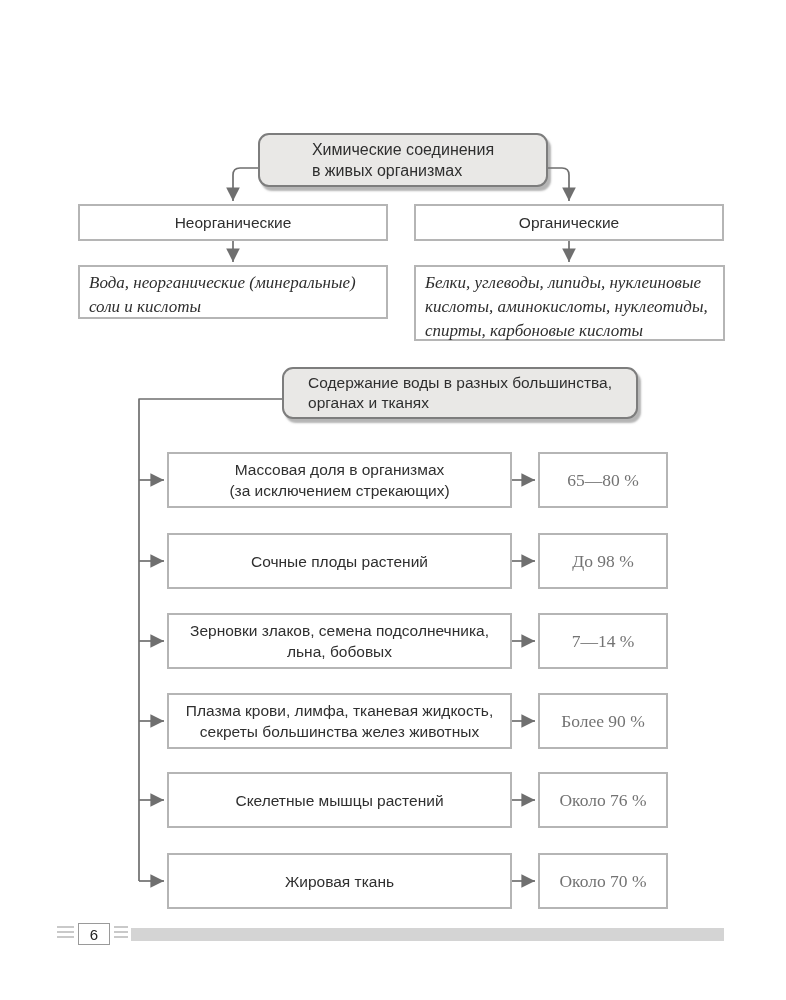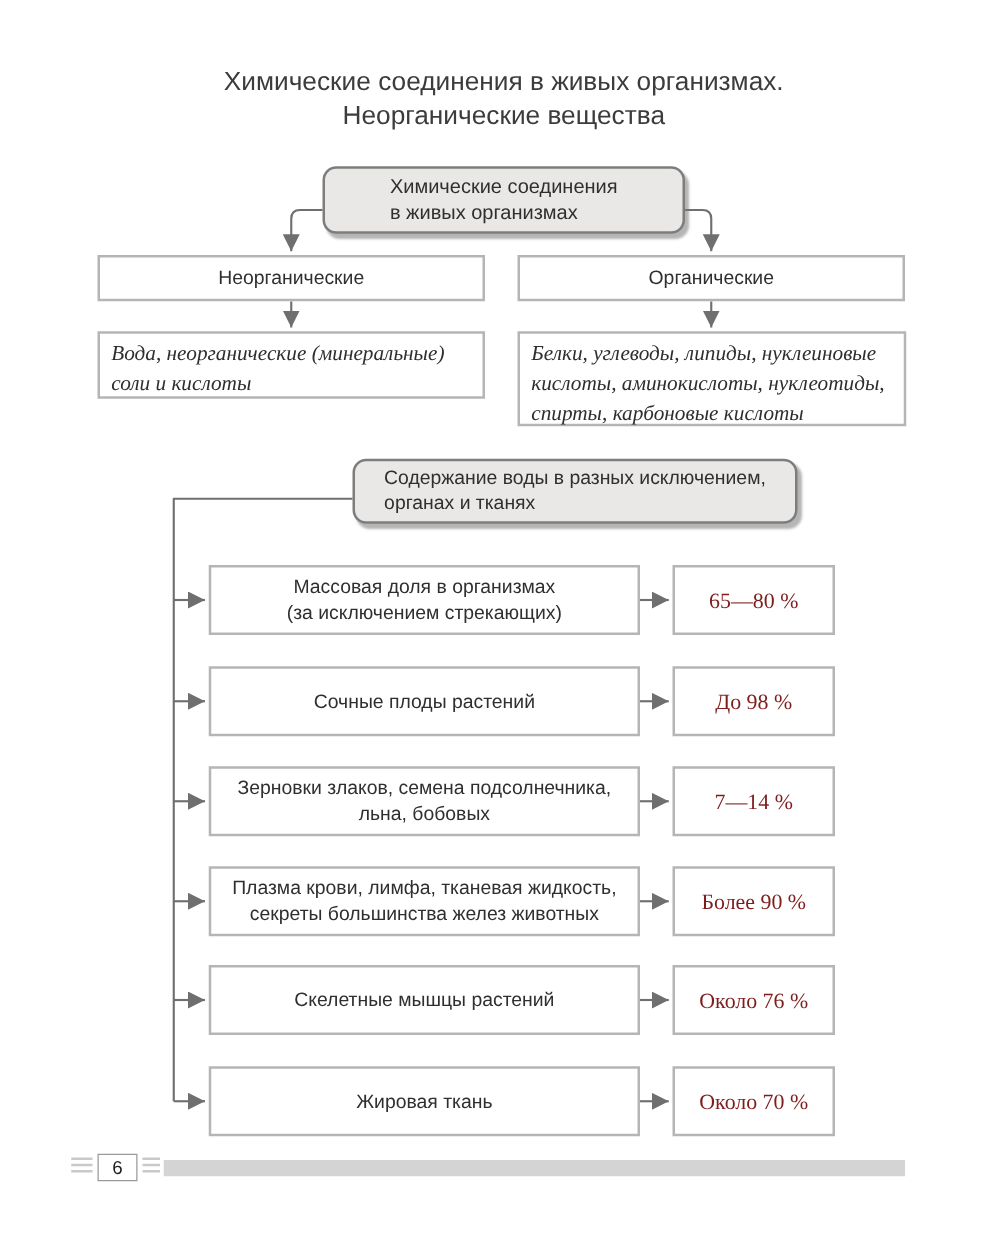--- a/index.html
+++ b/index.html
@@ -50,21 +50,21 @@
 
   
   .row-label{
     left:167px;width:345px;height:56px;
     display:flex;align-items:center;justify-content:center;
     text-align:center;font-size:15.5px;line-height:21px;color:#2f2f2f;
   }
   .row-value{
     left:538px;width:130px;height:56px;
     display:flex;align-items:center;justify-content:center;
-    font-family:"Liberation Serif",serif;font-size:17.5px;color:#7f1d1d;
+    font-family:"Liberation Serif",serif;font-size:17.5px;color:#737373;
   }
 
   
   .footer-bar{position:absolute;left:131px;top:928px;width:593px;height:13px;background:#d4d4d4;}
   .page-number-box{
     position:absolute;left:78px;top:923px;width:32px;height:22px;
     border:1.5px solid #9a9a9a;box-sizing:border-box;background:#fff;
     display:flex;align-items:center;justify-content:center;
     font-size:15px;color:#222;
   }
@@ -99,40 +99,38 @@
 
       <path d="M512,480 H535" marker-end="url(#arr)"></path>
       <path d="M512,561 H535" marker-end="url(#arr)"></path>
       <path d="M512,641 H535" marker-end="url(#arr)"></path>
       <path d="M512,721 H535" marker-end="url(#arr)"></path>
       <path d="M512,800 H535" marker-end="url(#arr)"></path>
       <path d="M512,881 H535" marker-end="url(#arr)"></path>
     </g>
   </svg>
 
-  <div class="page-title lines">Химические соединения в живых организмах.
-Неорганические вещества</div>
 
   <div class="node node-root lines">Химические соединения
 в живых организмах</div>
 
   <div class="wbox branch-label right">
     <span>Органические</span>
   </div>
   <div class="wbox branch-label left">
     <span>Неорганические</span>
   </div>
 
   <div class="wbox detail left lines">Вода, неорганические (минеральные)
 соли и кислоты</div>
   <div class="wbox detail right lines">Белки, углеводы, липиды, нуклеиновые
 кислоты, аминокислоты, нуклеотиды,
 спирты, карбоновые кислоты</div>
 
-  <div class="node node-water lines">Содержание воды в разных исключением,
+  <div class="node node-water lines">Содержание воды в разных большинства,
 органах и тканях</div>
 
   <div class="wbox row-label lines" style="top:452px">Массовая доля в организмах
 (за исключением стрекающих)</div>
   <div class="wbox row-value" style="top:452px">65—80 %</div>
 
   <div class="wbox row-label lines" style="top:533px">Сочные плоды растений</div>
   <div class="wbox row-value" style="top:533px">До 98 %</div>
 
   <div class="wbox row-label lines" style="top:613px">Зерновки злаков, семена подсолнечника,

